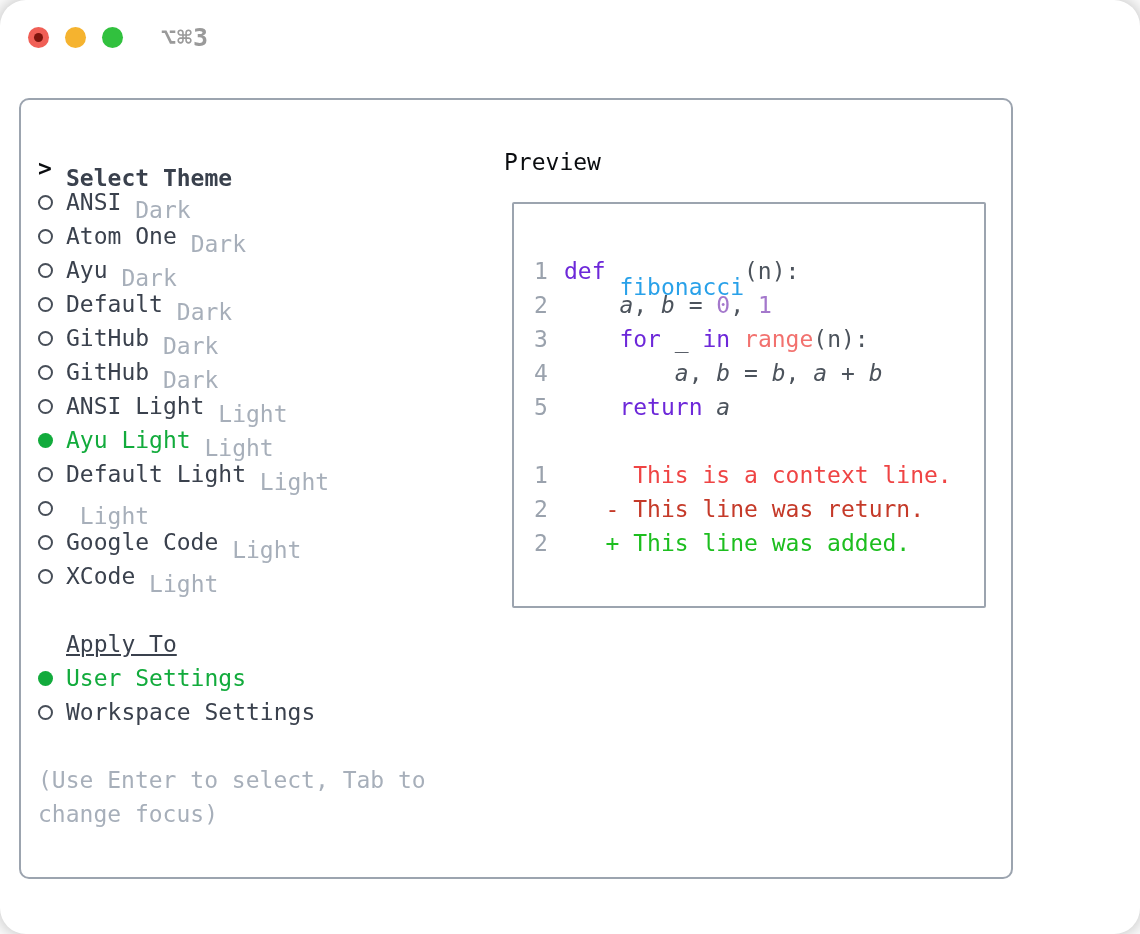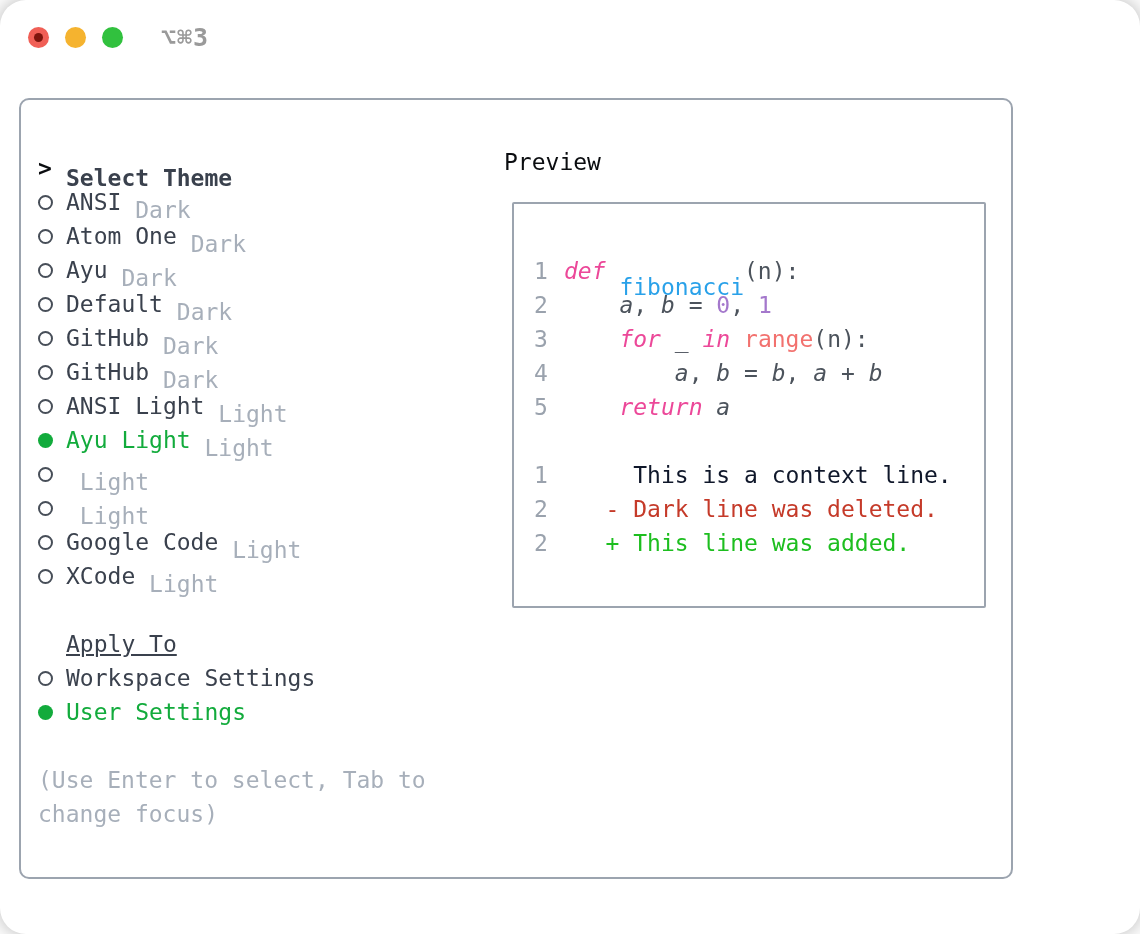--- a/index.html
+++ b/index.html
@@ -29,27 +29,27 @@
   .badge{color:#A7AFBA;margin-top:16px;}
   .help{color:#A7AFBA;}
   .blank-row{height:34px;}
   
   .preview-header{position:absolute;left:483px;top:45px;height:34px;display:flex;align-items:center;
                   font-size:23px;font-weight:normal;color:#0B0D10;}
   .preview-box{position:absolute;left:491px;top:102px;width:474px;height:406px;box-sizing:border-box;
                border:2px solid #9CA4AF;border-radius:2px;padding:50px 0 0 20px;overflow:hidden;}
   .pline{height:34px;display:flex;align-items:center;font-size:23px;white-space:pre;}
   .ln{display:inline-block;width:30px;color:#9AA2AD;}
-  .kw{color:#ec4899;font-style:italic;}
+  .kw{color:#6d28d9;}
   .fn{color:#29A1E9;margin-top:32px;}
   .num{color:#A478CC;}
   .rng{color:#F2716E;}
   .fg{color:#4C535C;}
   .var{color:#4C535C;font-style:italic;}
-  .ctx{color:#0f172a;}
+  .ctx{color:#ef4444;}
   .del{color:#C53A29;}
   .add{color:#1DBE1F;}
 </style>
 </head>
 <body>
 
 <div class="window">
   <div class="titlebar">
     <span class="light red">
         <span class="inner"></span>
@@ -67,49 +67,49 @@
       </div>
       <div id="theme-list">
           <div class="row theme-row"><span class="bullet"><span class="ring"></span></span><span class="row-label">ANSI</span><span class="badge"> Dark</span></div>
           <div class="row theme-row"><span class="bullet"><span class="ring"></span></span><span class="row-label">Atom One</span><span class="badge"> Dark</span></div>
           <div class="row theme-row"><span class="bullet"><span class="ring"></span></span><span class="row-label">Ayu</span><span class="badge"> Dark</span></div>
           <div class="row theme-row"><span class="bullet"><span class="ring"></span></span><span class="row-label">Default</span><span class="badge"> Dark</span></div>
           <div class="row theme-row"><span class="bullet"><span class="ring"></span></span><span class="row-label">GitHub</span><span class="badge"> Dark</span></div>
           <div class="row theme-row"><span class="bullet"><span class="ring"></span></span><span class="row-label">GitHub</span><span class="badge"> Dark</span></div>
           <div class="row theme-row"><span class="bullet"><span class="ring"></span></span><span class="row-label">ANSI Light</span><span class="badge"> Light</span></div>
           <div class="row theme-row selected"><span class="bullet"><span class="dot"></span></span><span class="row-label">Ayu Light</span><span class="badge"> Light</span></div>
-          <div class="row theme-row"><span class="bullet"><span class="ring"></span></span><span class="badge"> Light</span></div>
+          <div class="row theme-row"><span class="bullet"><span class="ring"></span></span><span class="row-label">Default Light</span><span class="badge"> Light</span></div>
           <div class="row theme-row"><span class="bullet"><span class="ring"></span></span><span class="badge"> Light</span></div>
           <div class="row theme-row"><span class="bullet"><span class="ring"></span></span><span class="row-label">Google Code</span><span class="badge"> Light</span></div>
           <div class="row theme-row"><span class="bullet"><span class="ring"></span></span><span class="row-label">XCode</span><span class="badge"> Light</span></div>
         </div>
       <div class="blank-row"></div>
       <div class="row">
         <span class="bullet"></span>
         <span class="row-label subhdr">Apply To</span>
       </div>
       <div id="apply-list">
+          <div class="row theme-row selected"><span class="bullet"><span class="dot"></span></span><span class="row-label">User Settings</span></div>
           <div class="row theme-row"><span class="bullet"><span class="ring"></span></span><span class="row-label">Workspace Settings</span></div>
-          <div class="row theme-row selected"><span class="bullet"><span class="dot"></span></span><span class="row-label">User Settings</span></div>
         </div>
       <div class="blank-row"></div>
       <div id="help-lines">
           <div class="row help">(Use Enter to select, Tab to</div>
           <div class="row help">change focus)</div>
         </div>
     </div>
 
     <div class="preview-header">Preview</div>
     <div class="preview-box">
       <div id="preview-lines">
           <div class="pline"><span class="ln">1</span><span class="kw">def </span><span class="fn">fibonacci</span><span class="fg">(n):</span></div>
           <div class="pline"><span class="ln">2</span><span class="fg">    </span><span class="var">a</span><span class="fg">, </span><span class="var">b</span><span class="fg"> = </span><span class="num">0</span><span class="fg">, </span><span class="num">1</span></div>
           <div class="pline"><span class="ln">3</span><span class="fg">    </span><span class="kw">for</span><span class="fg"> _ </span><span class="kw">in</span><span class="fg"> </span><span class="rng">range</span><span class="fg">(n):</span></div>
           <div class="pline"><span class="ln">4</span><span class="fg">        </span><span class="var">a</span><span class="fg">, </span><span class="var">b</span><span class="fg"> = </span><span class="var">b</span><span class="fg">, </span><span class="var">a</span><span class="fg"> + </span><span class="var">b</span></div>
           <div class="pline"><span class="ln">5</span><span class="fg">    </span><span class="kw">return</span><span class="fg"> </span><span class="var">a</span></div>
           <div class="pline"><span class="ln"></span></div>
           <div class="pline"><span class="ln">1</span><span class="ctx">     This is a context line.</span></div>
-          <div class="pline"><span class="ln">2</span><span class="fg">   </span><span class="del">- Dark line was deleted.</span></div>
+          <div class="pline"><span class="ln">2</span><span class="fg">   </span><span class="del">- This line was return.</span></div>
           <div class="pline"><span class="ln">2</span><span class="fg">   </span><span class="add">+ This line was added.</span></div>
         </div>
     </div>
   </div>
 </div>
 
 </body></html>

